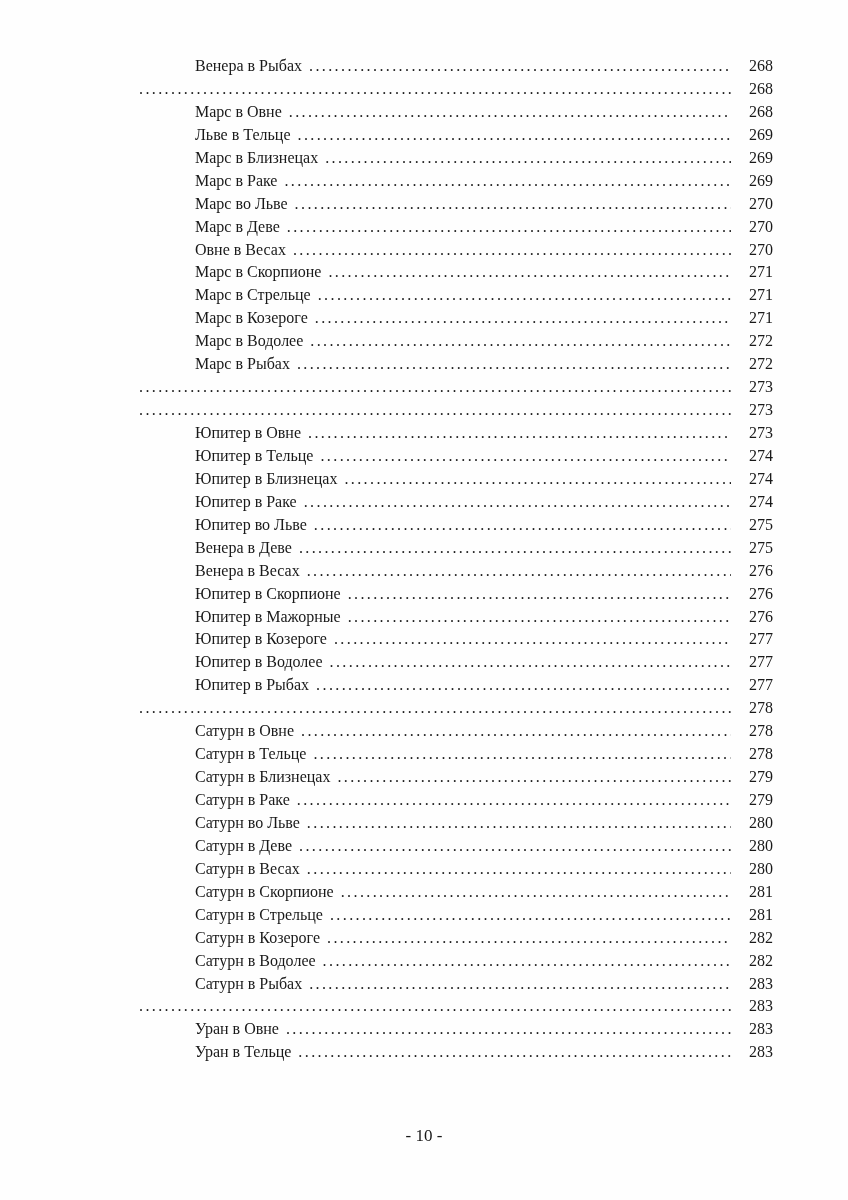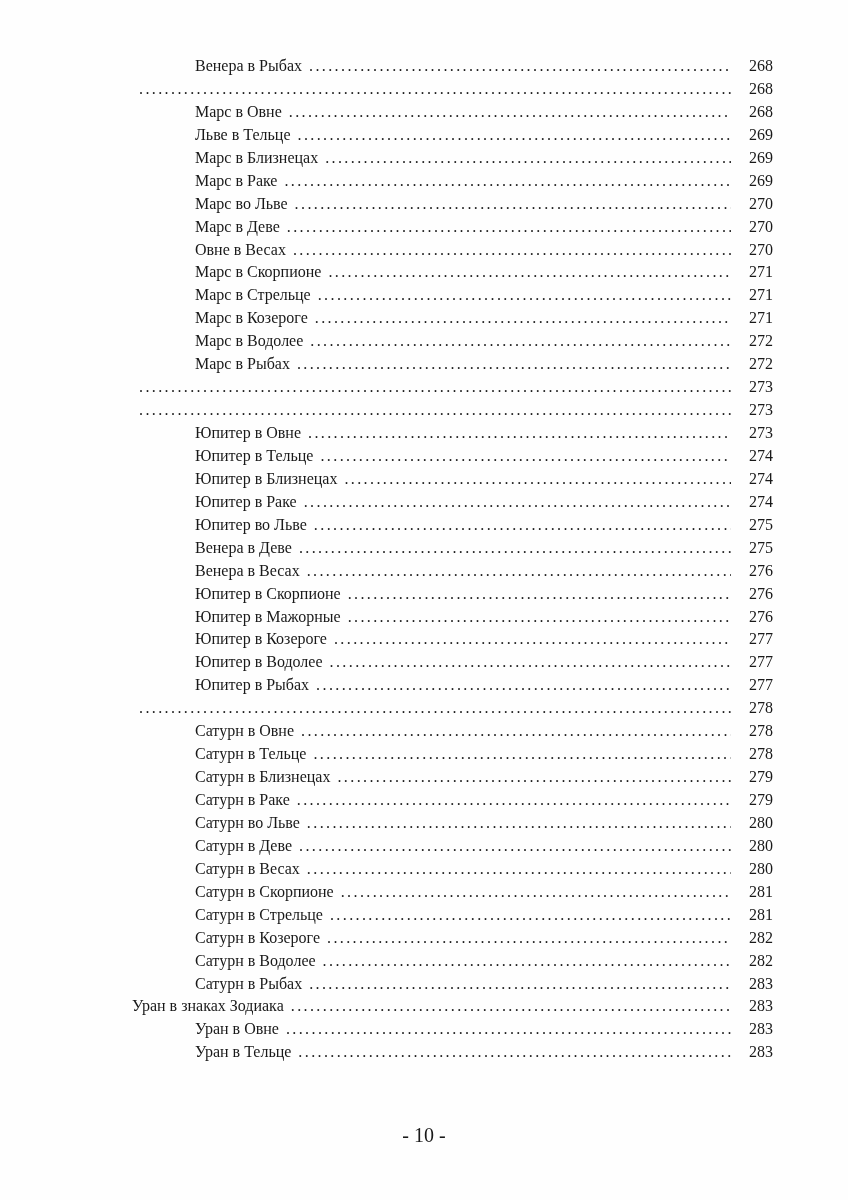--- a/index.html
+++ b/index.html
@@ -51,21 +51,21 @@
     flex: 0 0 auto;
     min-width: 36px;
     text-align: right;
   }
   .footer {
     position: absolute;
     top: 1124px;
     left: 0;
     width: 848px;
     text-align: center;
-    font-size: 20px;
+    font-size: 17px;
     line-height: 23px;
   }
 </style>
 </head>
 <body>
 
 <div class="page">
 
   <div class="toc">
 
@@ -305,21 +305,20 @@
         <span class="toc-page-num">282</span>
       </div>
 
       <div class="toc-row" data-level="2">
         <span class="toc-title">Сатурн в Рыбах</span>
         <span class="leader"></span>
         <span class="toc-page-num">283</span>
       </div>
 
       <div class="toc-row" data-level="1">
-        <span class="toc-title">Уран в знаках Зодиака</span>
         <span class="leader"></span>
         <span class="toc-page-num">283</span>
       </div>
 
       <div class="toc-row" data-level="2">
         <span class="toc-title">Уран в Овне</span>
         <span class="leader"></span>
         <span class="toc-page-num">283</span>
       </div>
 

